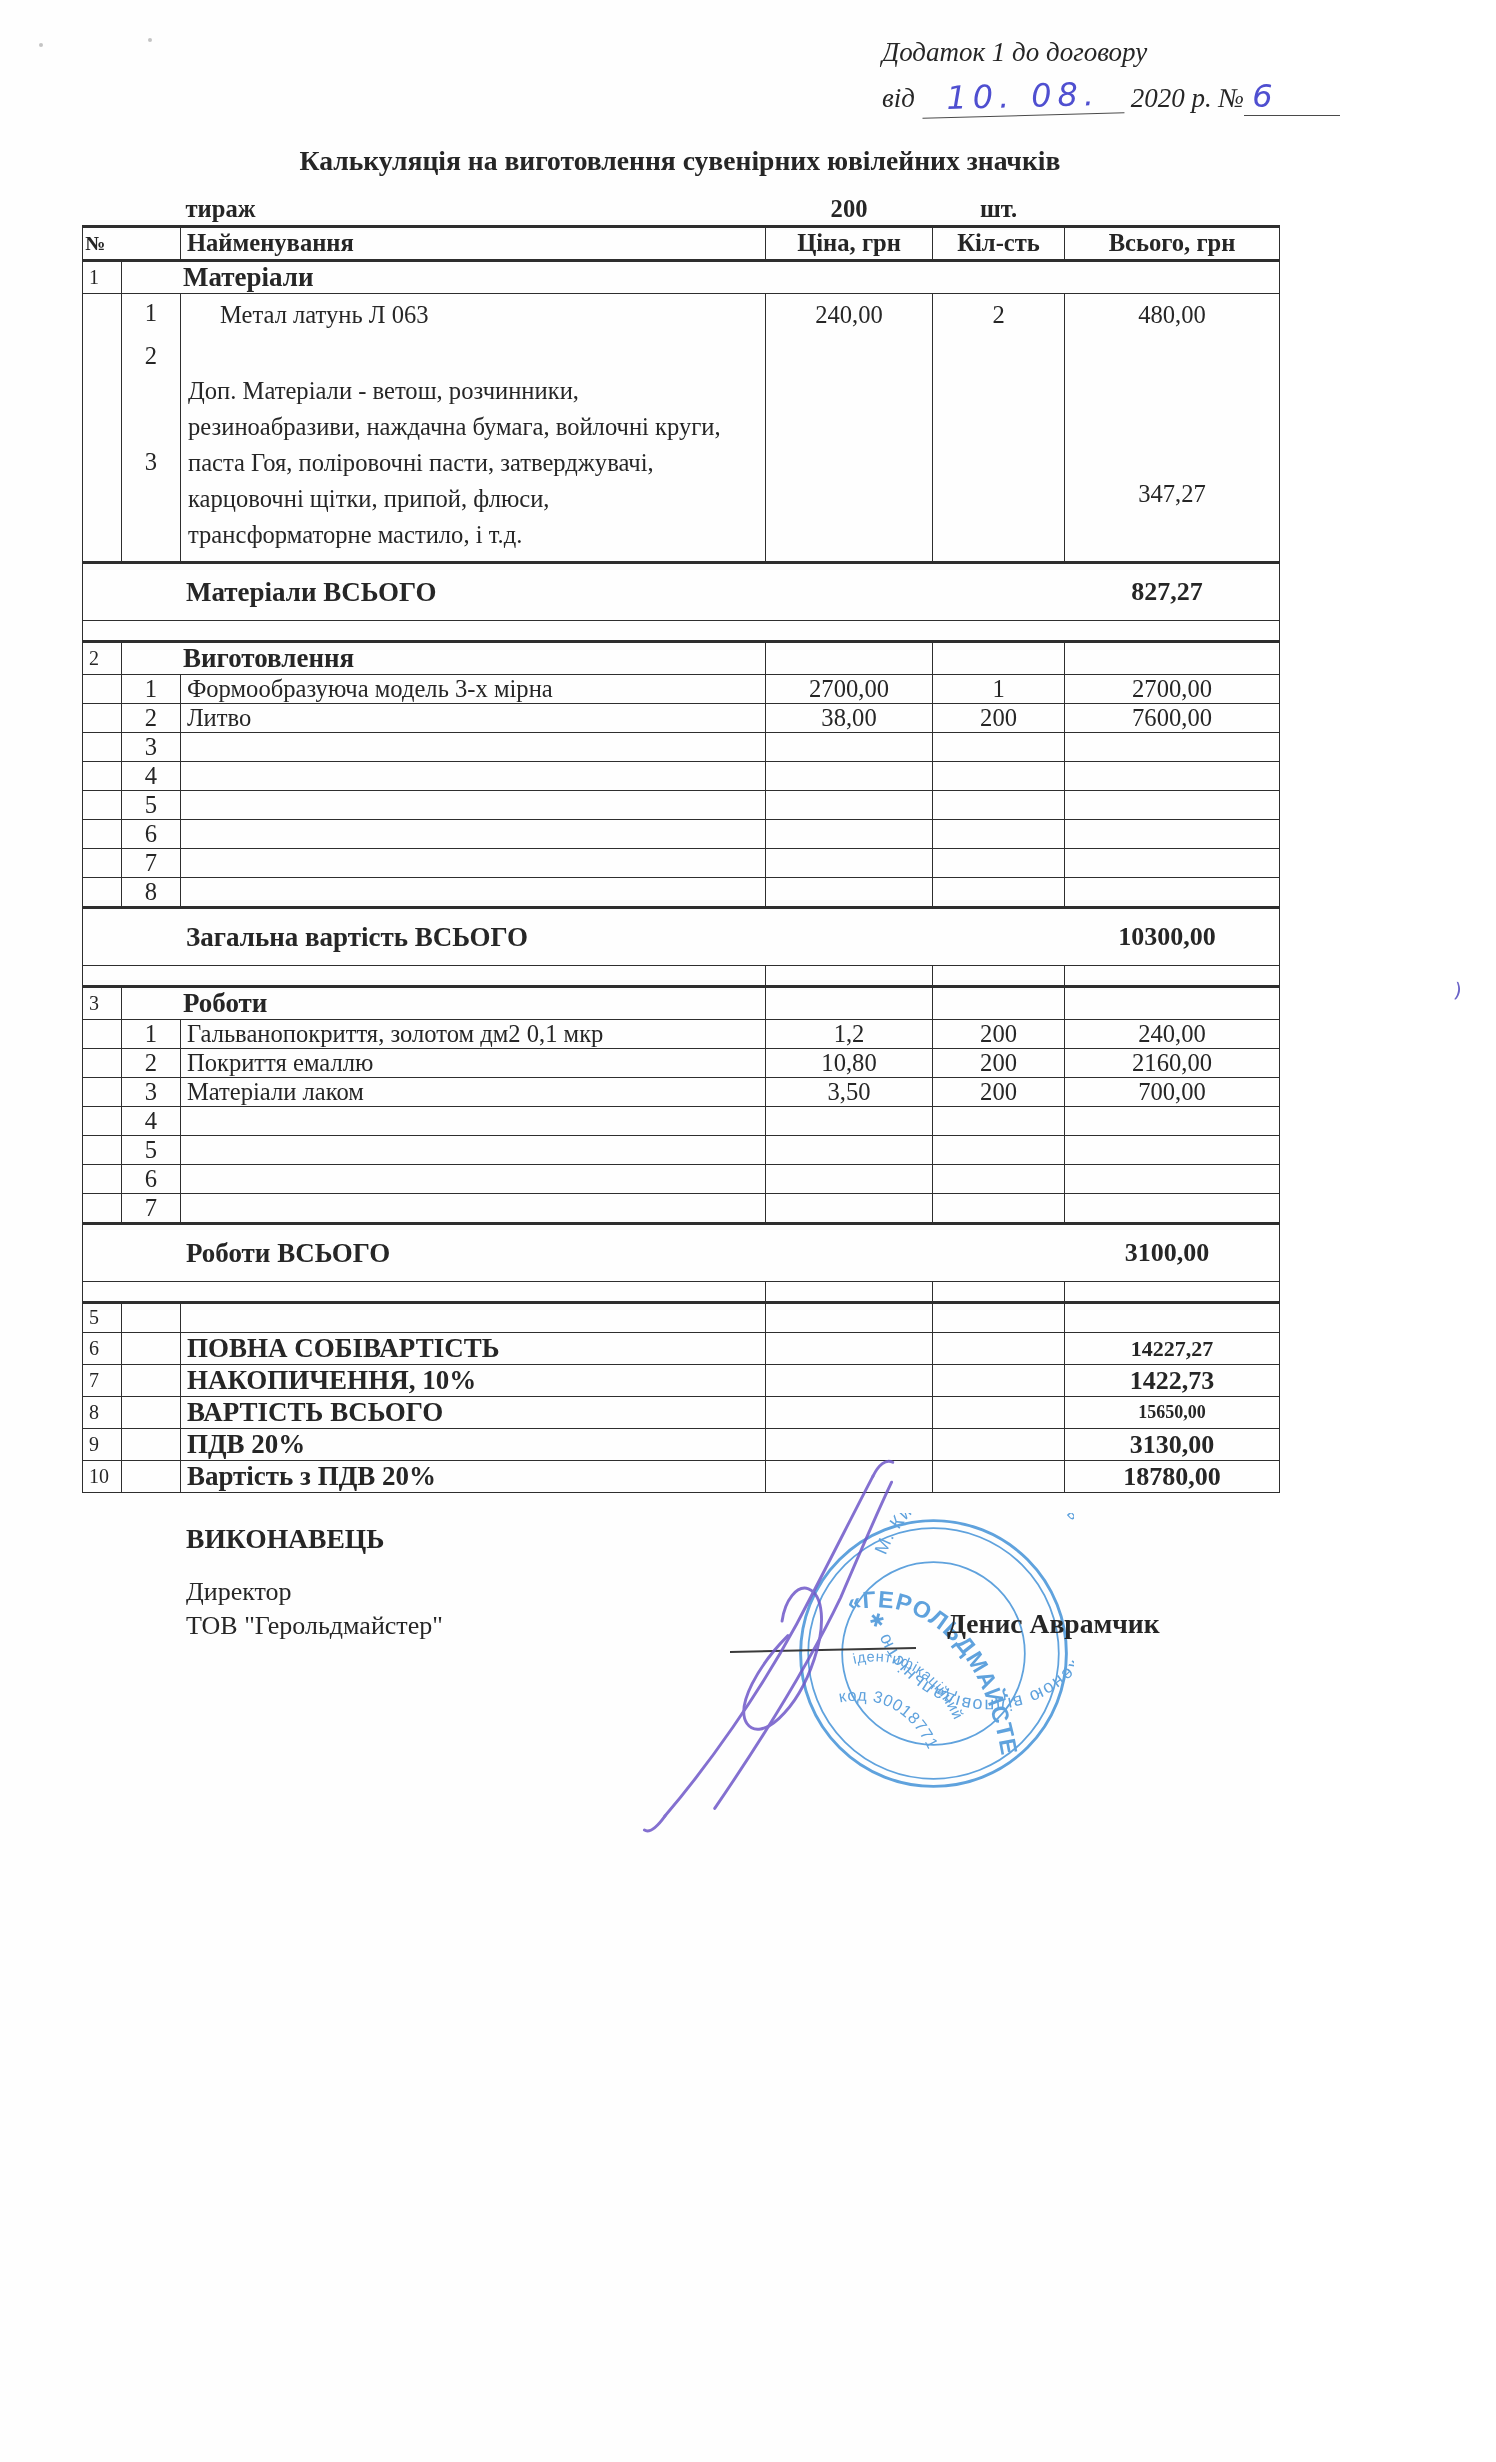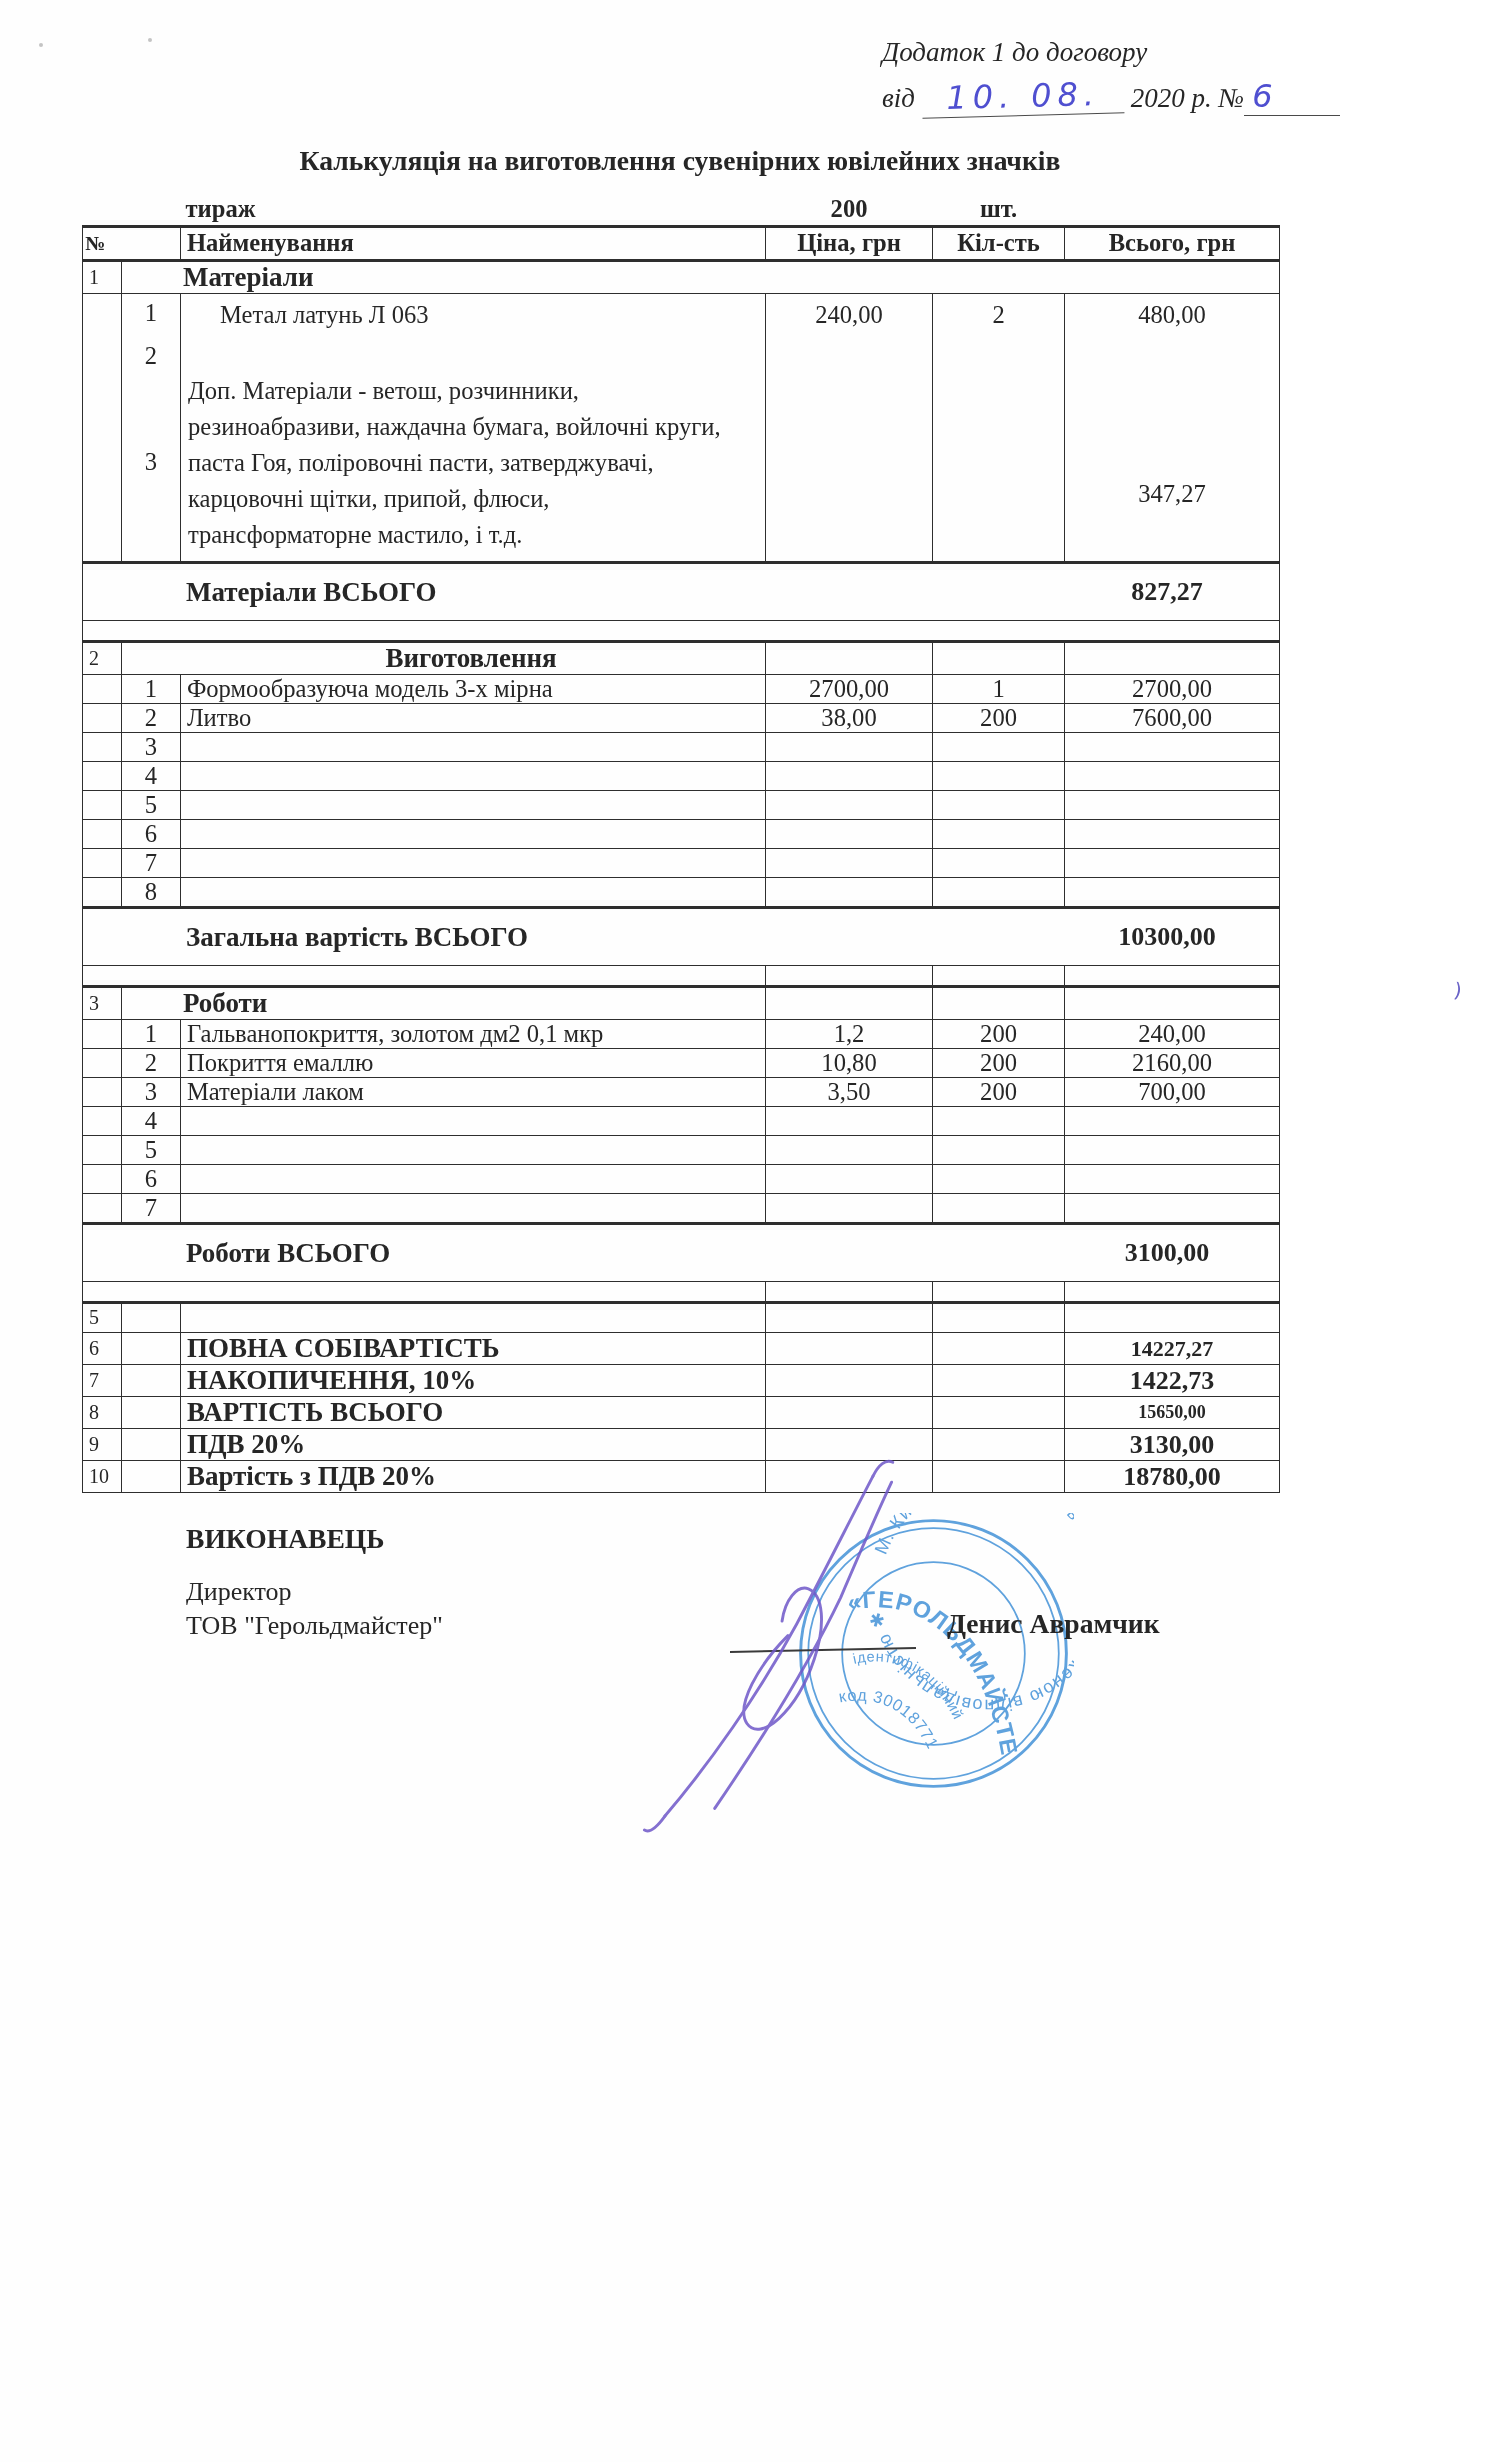--- a/index.html
+++ b/index.html
@@ -130,21 +130,21 @@
         <span class="trow-label">Матеріали ВСЬОГО</span>
         <span class="trow-value">827,27</span>
       </td>
     </tr>
     <tr class="bb-thick">
           <td colspan="6" style="height:19px;"></td>
         </tr>
 
     <tr style="height:33px;">
       <td class="small">2</td>
-      <td colspan="2" class="bold" style="padding-left:61px; font-size:27px;text-align:center;">Виготовлення</td>
+      <td colspan="2" class="bold" style="padding-left:61px; font-size:27px;">Виготовлення</td>
       <td></td>
       <td></td>
       <td></td>
     </tr>
 
     <tr style="height:29px;">
       <td></td>
       <td class="center">1</td>
       <td>Формообразуюча модель 3-х мірна</td>
       <td class="center">2700,00</td>

